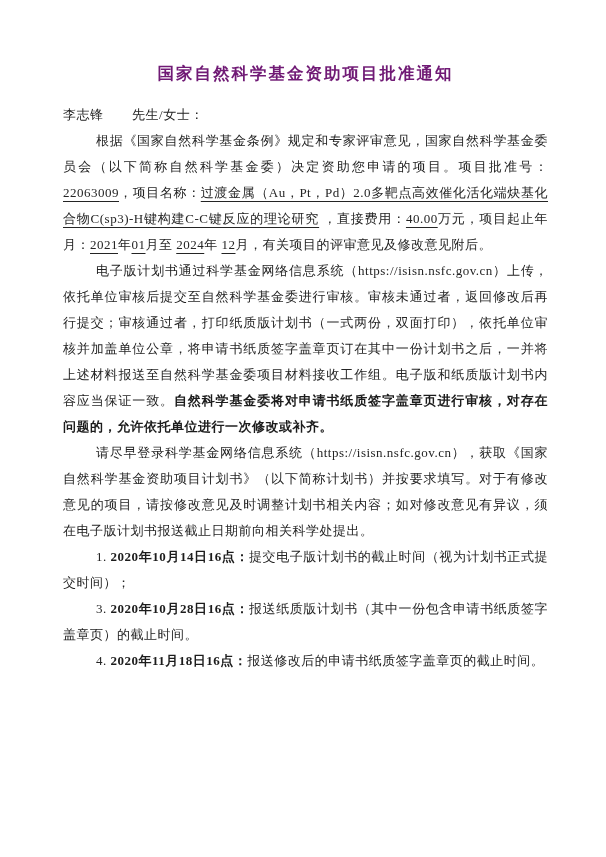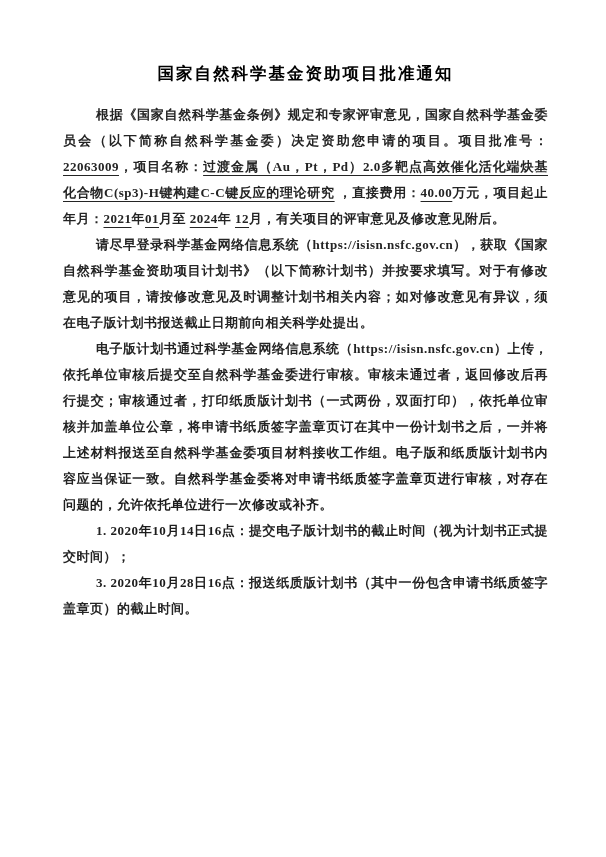--- a/index.html
+++ b/index.html
@@ -24,56 +24,58 @@
     color: #242424;
     letter-spacing: 0.5px;
   }
   .title {
     margin: 0 0 16px 0;
     font-size: 16.5px;
     line-height: 24px;
     font-weight: bold;
     text-align: center;
     letter-spacing: 2px;
-    color: #000000;
+    color: #701a75;
   }
   .greeting {
     margin: 0;
     text-align: left;
   }
   .greeting .name {
     margin-right: 2.2em;
   }
   .para {
     margin: 0;
     text-align: justify;
     text-indent: 33px;
   }
-  .para span { white-space: pre-wrap; font-weight: bold; }
+  .para span { white-space: pre-wrap; }
   .b { font-weight: bold; color: #1c1c1c; }
   .u {
     text-decoration: underline;
     text-underline-offset: 4px;
     text-decoration-thickness: 1px;
   }
 </style>
 </head>
 <body>
 
 <div class="page">
 
   <h1 class="title">国家自然科学基金资助项目批准通知</h1>
 
+  <p class="greeting"><span class="name">李志锋</span><span>先生/女士：</span></p>
 
   <p class="para"><span>根据《国家自然科学基金条例》规定和专家评审意见，国家自然科学基金委员会（以下简称自然科学基金委）决定资助您申请的项目。项目批准号：</span><span class="u">22063009</span><span>，项目名称：</span><span class="u">过渡金属（Au，Pt，Pd）2.0多靶点高效催化活化端炔基化合物C(sp3)-H键构建C-C键反应的理论研究</span><span> ，直接费用：</span><span class="u">40.00</span><span>万元，项目起止年月：</span><span class="u">2021</span><span>年</span><span class="u">01</span><span>月至 </span><span class="u">2024</span><span>年 </span><span class="u">12</span><span>月，有关项目的评审意见及修改意见附后。</span></p>
 
+  <p class="para"><span>电子版计划书通过科学基金网络信息系统（https://isisn.nsfc.gov.cn）上传，依托单位审核后提交至自然科学基金委进行审核。审核未通过者，返回修改后再行提交；审核通过者，打印纸质版计划书（一式两份，双面打印），依托单位审核并加盖单位公章，将申请书纸质签字盖章页订在其中一份计划书之后，一并将上述材料报送至自然科学基金委项目材料接收工作组。电子版和纸质版计划书内容应当保证一致。</span><span class="b">自然科学基金委将对申请书纸质签字盖章页进行审核，对存在问题的，允许依托单位进行一次修改或补齐。</span></p>
+
   <p class="para"><span>请尽早登录科学基金网络信息系统（https://isisn.nsfc.gov.cn），获取《国家自然科学基金资助项目计划书》（以下简称计划书）并按要求填写。对于有修改意见的项目，请按修改意见及时调整计划书相关内容；如对修改意见有异议，须在电子版计划书报送截止日期前向相关科学处提出。</span></p>
-
-  <p class="para"><span>电子版计划书通过科学基金网络信息系统（https://isisn.nsfc.gov.cn）上传，依托单位审核后提交至自然科学基金委进行审核。审核未通过者，返回修改后再行提交；审核通过者，打印纸质版计划书（一式两份，双面打印），依托单位审核并加盖单位公章，将申请书纸质签字盖章页订在其中一份计划书之后，一并将上述材料报送至自然科学基金委项目材料接收工作组。电子版和纸质版计划书内容应当保证一致。</span><span class="b">自然科学基金委将对申请书纸质签字盖章页进行审核，对存在问题的，允许依托单位进行一次修改或补齐。</span></p>
 
 
   <p class="para"><span>1. </span><span class="b">2020年10月14日16点：</span><span>提交电子版计划书的截止时间（视为计划书正式提交时间）；</span></p>
 
 
   <p class="para"><span>3. </span><span class="b">2020年10月28日16点：</span><span>报送纸质版计划书（其中一份包含申请书纸质签字盖章页）的截止时间。</span></p>
 
+  <p class="para"><span>4. </span><span class="b">2020年11月18日16点：</span><span>报送修改后的申请书纸质签字盖章页的截止时间。</span></p>
 
 </div>
 
 </body></html>

